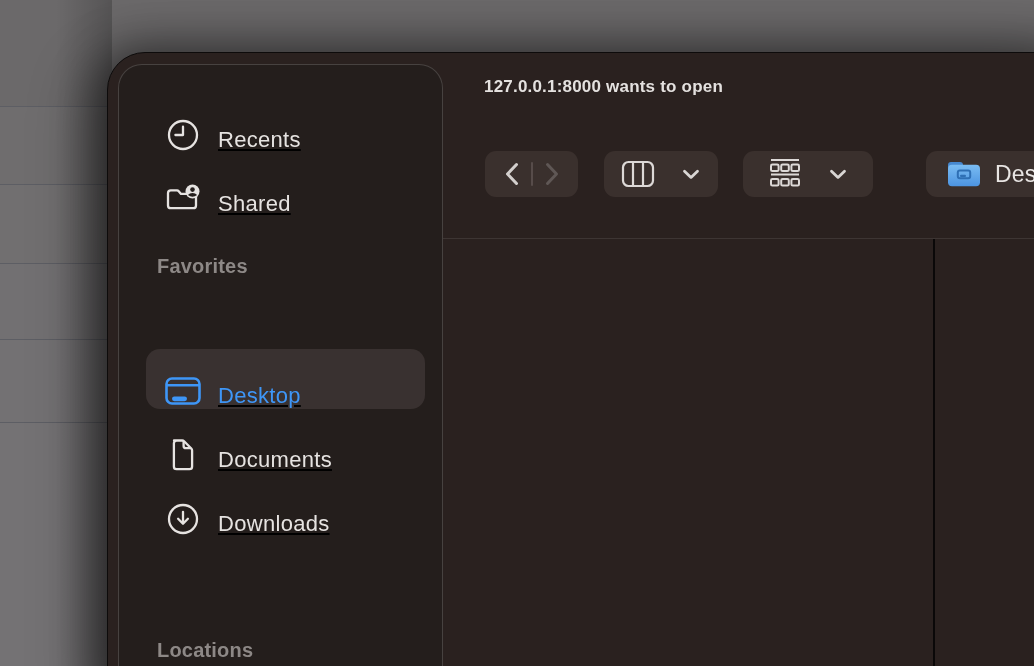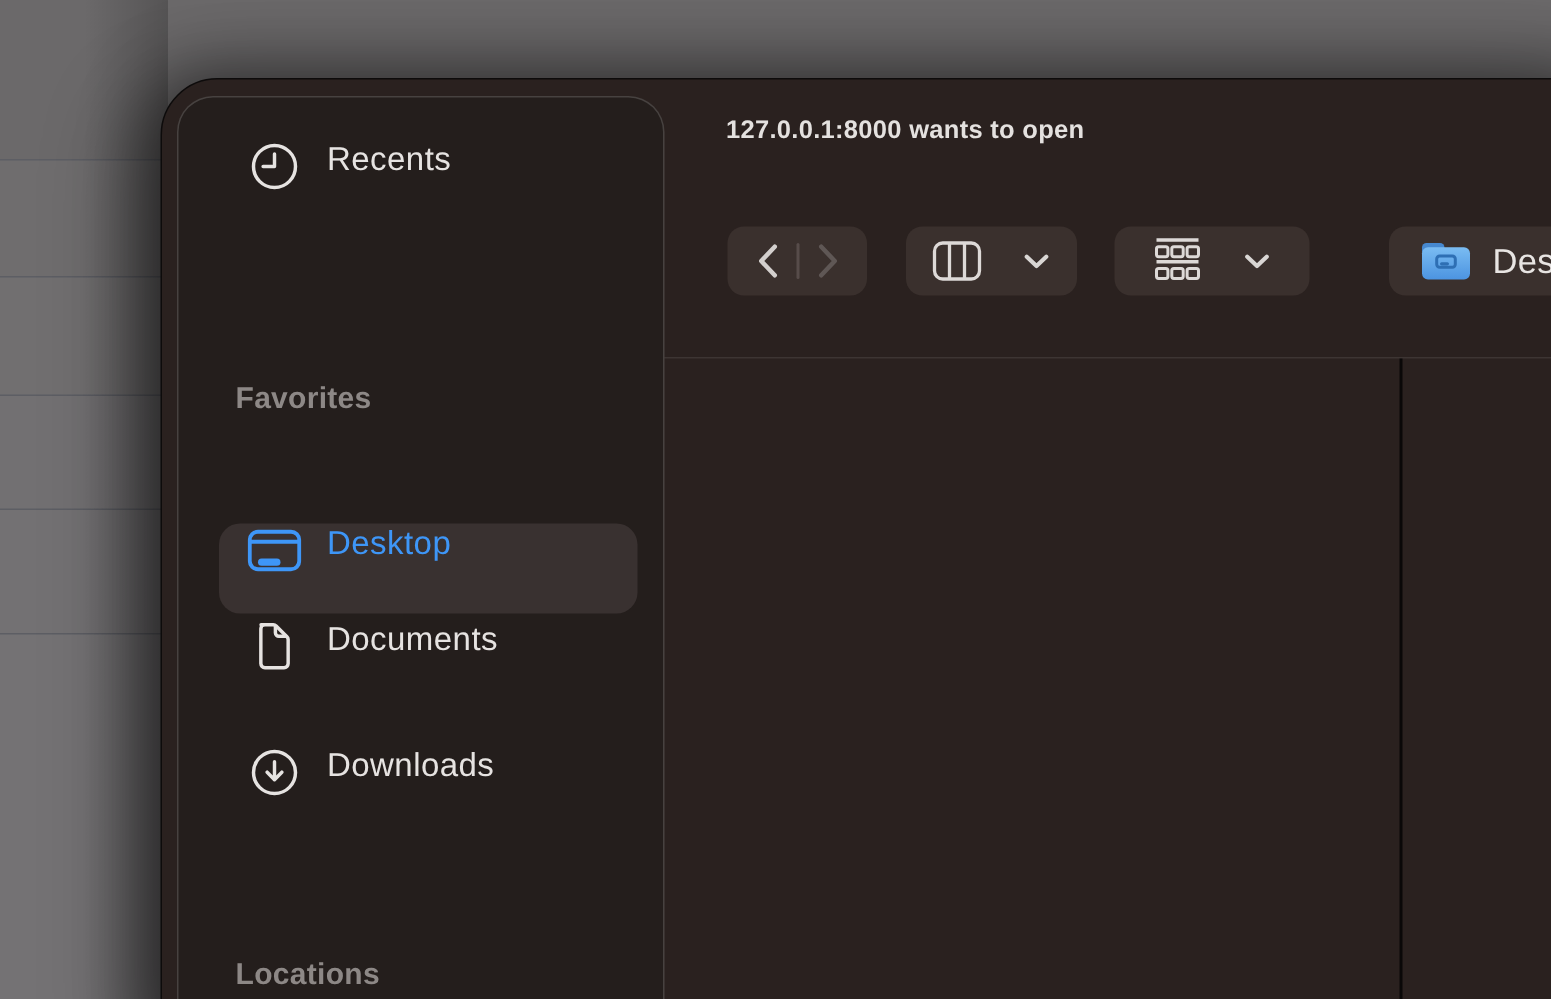--- a/index.html
+++ b/index.html
@@ -36,21 +36,21 @@
   
   .sidebar {
     position:absolute; left:10px; top:11px; width:325px; bottom:-20px;
     background:#241e1c;
     border:1px solid rgba(255,255,255,0.16);
     border-radius:24px 24px 0 0;
     box-sizing:border-box;
   }
   .side-row {
     position:absolute; left:27px; width:279px; height:60px;
-    display:flex; align-items:flex-start; border-radius:14px;
+    display:flex; align-items:flex-end; border-radius:14px;text-decoration:underline;
   }
   .side-row.selected { background:#393130; }
   .side-icon { width:36px; height:36px; margin-left:19px; flex:none; display:flex; align-items:center; justify-content:center; }
   .side-label { margin-left:17px; font-size:22px; color:#e6e3e1; letter-spacing:0.3px; white-space:nowrap; }
   .side-row.selected .side-label { color:#3e96f7; }
   .side-header {
     position:absolute; left:38px; font-size:20px; font-weight:700;
     color:#8d8886; letter-spacing:0.2px;
   }
 
@@ -112,20 +112,31 @@
       <div class="side-row" style="top:28px">
         <span class="side-icon">
           <svg width="36" height="36" viewBox="-18 -18 36 36">
             <circle r="14" fill="none" stroke="#e6e3e1" stroke-width="2.3"></circle>
             <path d="M0,-8.3 L0,0 L-7.6,0" fill="none" stroke="#e6e3e1" stroke-width="2.3" stroke-linecap="round" stroke-linejoin="round"></path>
           </svg>
         </span>
         <span class="side-label">Recents</span>
       </div>
 
+      <div class="side-row" style="top:92px">
+        <span class="side-icon">
+          <svg width="36" height="36" viewBox="-18 -18 36 36">
+            <path d="M-15,-5.8 a2.8,2.8 0 0 1 2.8,-2.8 h6.2 a2.2,2.2 0 0 1 1.7,0.8 l2.3,2.7 h12.2 a2.8,2.8 0 0 1 2.8,2.8 v8.7 a2.8,2.8 0 0 1 -2.8,2.8 h-22.4 a2.8,2.8 0 0 1 -2.8,-2.8 z" fill="none" stroke="#e6e3e1" stroke-width="2.3" stroke-linejoin="round"></path>
+            <circle cx="9.5" cy="-7.5" r="7" fill="#e6e3e1"></circle>
+            <circle cx="9.5" cy="-9.4" r="2.3" fill="#241e1c"></circle>
+            <path d="M4.9,-4.1 a5.8,4.9 0 0 1 9.2,0 a7.6,7.6 0 0 1 -9.2,0 z" fill="#241e1c"></path>
+          </svg>
+        </span>
+        <span class="side-label">Shared</span>
+      </div>
 
       <div class="side-header" style="top:190px">Favorites</div>
 
 
       <div class="side-row selected" style="top:284px">
         <span class="side-icon">
           <svg width="36" height="36" viewBox="-18 -18 36 36">
             <rect x="-16.5" y="-12.5" width="33" height="25" rx="5.5" fill="none" stroke="#3e96f7" stroke-width="2.6"></rect>
             <path d="M-16.5,-5.8 L16.5,-5.8" stroke="#3e96f7" stroke-width="2.6"></path>
             <rect x="-11" y="5.4" width="15" height="4.8" rx="2.4" fill="#3e96f7"></rect>
@@ -137,21 +148,21 @@
       <div class="side-row" style="top:348px">
         <span class="side-icon">
           <svg width="36" height="36" viewBox="-18 -18 36 36">
             <path d="M-9,-14.5 h8.2 a2.6,2.6 0 0 1 1.9,0.8 l7.2,7.2 a2.6,2.6 0 0 1 0.8,1.9 v16 a2.7,2.7 0 0 1 -2.7,2.7 h-12.8 a2.7,2.7 0 0 1 -2.7,-2.7 v-23.2 a2.7,2.7 0 0 1 2.7,-2.7 z" fill="none" stroke="#e6e3e1" stroke-width="2.3" stroke-linejoin="round"></path>
             <path d="M0.6,-14 v4.9 a2.3,2.3 0 0 0 2.3,2.3 h5.2" fill="none" stroke="#e6e3e1" stroke-width="2.3"></path>
           </svg>
         </span>
         <span class="side-label">Documents</span>
       </div>
 
-      <div class="side-row" style="top:432px">
+      <div class="side-row" style="top:412px">
         <span class="side-icon">
           <svg width="36" height="36" viewBox="-18 -18 36 36">
             <circle r="14" fill="none" stroke="#e6e3e1" stroke-width="2.3"></circle>
             <path d="M0,-7.2 L0,4.2 M-4.9,-0.2 L0,4.8 L4.9,-0.2" fill="none" stroke="#e6e3e1" stroke-width="2.3" stroke-linecap="round" stroke-linejoin="round"></path>
           </svg>
         </span>
         <span class="side-label">Downloads</span>
       </div>
 
 

